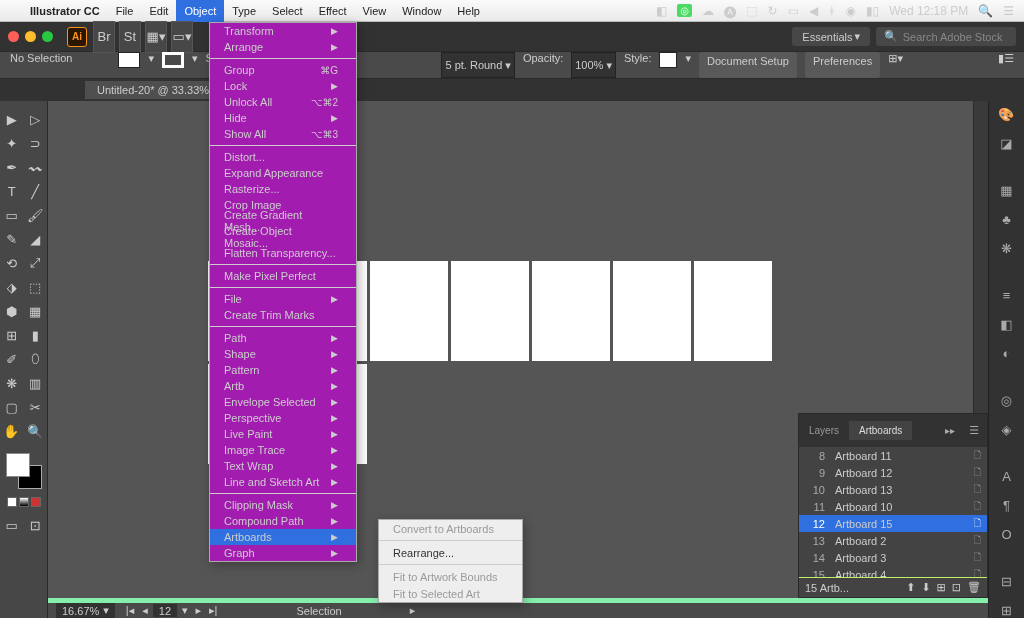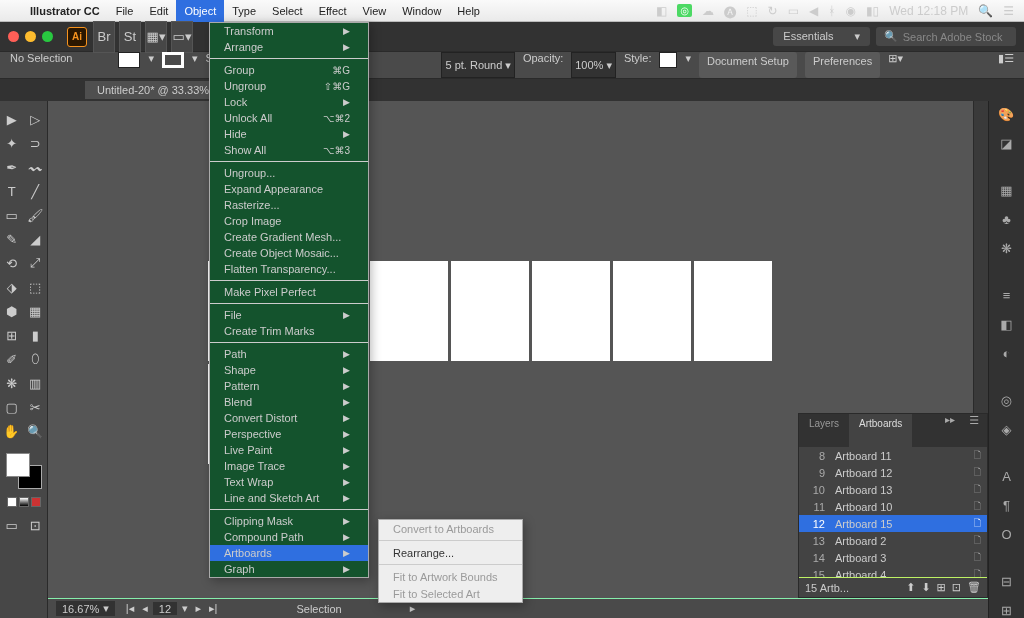--- a/index.html
+++ b/index.html
@@ -12,21 +12,21 @@
 .mac-right{margin-left:auto;display:flex;align-items:center;gap:10px;color:#333}
 .mac-right span{font-size:12px}
 .win-chrome{height:29px;background:#323232;display:flex;align-items:center;padding:0 8px;gap:6px}
 .traffic{display:flex;gap:6px;margin-right:8px}
 .dot{width:11px;height:11px;border-radius:50%}
 .dot.r{background:#ff5f57}.dot.y{background:#febc2e}.dot.g{background:#28c840}
 .ai-logo{width:20px;height:20px;background:#2b1700;border:1px solid #f7931e;display:flex;align-items:center;justify-content:center;color:#f7931e;font-weight:700;font-size:10px;border-radius:3px}
 .toolbar-top{display:flex;align-items:center;gap:4px;color:#bbb}
 .tb-ico{width:22px;height:32px;background:#474747;display:flex;align-items:center;justify-content:center;font-size:13px;border:1px solid #555}
 .spacer{flex:1}
-.workspace-sel{background:#474747;padding:3px 10px;border-radius:3px;display:flex;gap:21px}
+.workspace-sel{background:#474747;padding:3px 10px;border-radius:3px;display:flex;align-items:center;gap:2px}
 .search-stock{background:#474747;padding:3px 8px;border-radius:3px;width:140px;color:#888;display:flex;align-items:center;gap:5px}
 .control-bar{height:28px;background:#4a4a4a;border-top:1px solid #2a2a2a;border-bottom:1px solid #2a2a2a;display:flex;padding:0 10px;gap:8px;color:#bbb;font-size:10px}
 .ctrl-swatch{width:22px;height:16px;background:#fff;border:1px solid #222}
 .ctrl-box{background:#323232;padding:2px 3px;border:1px solid #222;display:flex;align-items:center;gap:3px}
 .ctrl-btn{background:#595959;padding:3px 8px;border-radius:3px}
 .tab-bar{height:22px;background:#323232;display:flex;align-items:center;padding-left:85px}
 .doc-tab{background:#4f4f4f;padding:3px 12px;font-size:10px;color:#ddd;display:flex;align-items:center;gap:6px}
 .doc-tab .x{color:#aaa}
 .main-area{position:relative;height:517px;background:#4b4b4b;display:flex}
 .tool-left{width:48px;background:#474747;display:flex;flex-direction:column;align-items:center;padding-top:6px;gap:0;border-right:1px solid #2a2a2a}
@@ -37,36 +37,36 @@
 .sw-front{position:absolute;left:2px;top:2px;width:24px;height:24px;background:#fff;border:1px solid #888}
 .mini-sw{display:flex;gap:2px;margin-top:6px}
 .mini-sw div{width:10px;height:10px;border:1px solid #666}
 .canvas-wrap{flex:1;position:relative;background:#555}
 .canvas{position:absolute;left:160px;top:160px;display:grid;grid-template-columns:repeat(7,78px);grid-template-rows:100px 100px;gap:3px}
 .canvas .ab{background:#fff}
 .right-strip{width:36px;background:#323232;border-left:1px solid #222;display:flex;flex-direction:column;align-items:center;padding-top:6px;gap:14px}
 .right-strip .ri{width:20px;height:20px;color:#aaa;display:flex;align-items:center;justify-content:center;font-size:13px}
 .right-strip .sep{width:24px;height:1px;background:#444;margin:2px 0}
 .right-strip .ri.accent{color:#e8a33d}
-.bottom-bar{position:absolute;bottom:0;left:48px;right:36px;height:20px;background:#4a4a4a;border-top:1px solid #86efac;display:flex;align-items:center;padding:0 8px;gap:8px;font-size:10px;color:#bbb}
+.bottom-bar{position:absolute;bottom:0;left:48px;right:36px;height:20px;background:#4a4a4a;border-top:5px solid #86efac;display:flex;align-items:center;padding:0 8px;gap:8px;font-size:10px;color:#bbb}
 .zoom-box{background:#323232;padding:1px 6px;display:flex;align-items:center;gap:4px}
 .nav-btns{display:flex;gap:2px}
 .nav-btns span{padding:0 3px}
 
-.dropdown{position:absolute;left:209px;top:22px;width:160px;background:#14532d;border:1px solid #aaa;box-shadow:2px 3px 10px rgba(0,0,0,.3);z-index:50}
+.dropdown{position:absolute;left:209px;top:22px;width:148px;background:#a21caf;border:1px solid #aaa;box-shadow:2px 3px 10px rgba(0,0,0,.3);z-index:50}
 .dd-item{padding:2px 18px 2px 14px;color:#333;display:flex;align-items:center;justify-content:space-between;font-size:11px;height:16px}
 .dd-item.dis{color:#9a9a9a}
 .dd-item.sel{background:#2f6fe0;color:#fff}
 .dd-sep{height:1px;background:#ccc;margin:3px 0}
 .dd-arrow{font-size:9px}
 .submenu{position:absolute;left:378px;top:519px;width:145px;background:#eee;border:1px solid #aaa;box-shadow:2px 3px 10px rgba(0,0,0,.3);z-index:51}
 .submenu .dd-item{height:17px}
 
 .ab-panel{position:absolute;right:36px;bottom:20px;width:190px;background:#434343;border:1px solid #2a2a2a;z-index:40}
-.ab-tabs{display:flex;background:#323232;height:33px;}
+.ab-tabs{display:flex;background:#323232;height:33px;align-items:center}
 .ab-tab{padding:4px 10px;font-size:10px;color:#999}
 .ab-tab.act{background:#434343;color:#ddd}
 .ab-tabs .pm{margin-left:auto;padding:0 6px;color:#aaa;font-size:10px}
 .ab-tabs .menu{padding:0 8px;color:#aaa}
 .ab-list{max-height:130px;overflow:hidden}
 .ab-row{display:flex;align-items:center;height:17px;padding:0 6px;font-size:10px;color:#ccc}
 .ab-row.sel{background:#2f6fe0;color:#fff}
 .ab-num{width:20px;text-align:right;margin-right:10px;color:#aaa}
 .ab-row.sel .ab-num{color:#fff}
 .ab-ico{margin-left:auto;font-size:9px;color:#aaa}
@@ -369,42 +369,38 @@
     <div class="dd-item dis">
       <span>Arrange</span>
       <span class="dd-arrow">▶</span>
     </div>
     <div class="dd-sep"></div>
     <div class="dd-item dis">
       <span>Group</span>
       <span style="font-size: 10px;">⌘G</span>
     </div>
     <div class="dd-item dis">
-      <span>Ungroup</span>
-      <span style="font-size: 10px;">⇧⌘G</span>
-    </div>
-    <div class="dd-item dis">
       <span>Lock</span>
       <span class="dd-arrow">▶</span>
     </div>
     <div class="dd-item dis">
       <span>Unlock All</span>
       <span style="font-size: 10px;">⌥⌘2</span>
     </div>
     <div class="dd-item dis">
       <span>Hide</span>
       <span class="dd-arrow">▶</span>
     </div>
     <div class="dd-item dis">
       <span>Show All</span>
       <span style="font-size: 10px;">⌥⌘3</span>
     </div>
     <div class="dd-sep"></div>
     <div class="dd-item dis">
-      <span>Ungroup...</span>
+      <span>Distort...</span>
     </div>
     <div class="dd-item dis">
       <span>Expand Appearance</span>
     </div>
     <div class="dd-item dis">
       <span>Rasterize...</span>
     </div>
     <div class="dd-item dis">
       <span>Crop Image</span>
     </div>
@@ -436,25 +432,25 @@
     </div>
     <div class="dd-item">
       <span>Shape</span>
       <span class="dd-arrow">▶</span>
     </div>
     <div class="dd-item">
       <span>Pattern</span>
       <span class="dd-arrow">▶</span>
     </div>
     <div class="dd-item">
-      <span>Blend</span>
-      <span class="dd-arrow">▶</span>
-    </div>
-    <div class="dd-item">
-      <span>Convert Distort</span>
+      <span>Artb</span>
+      <span class="dd-arrow">▶</span>
+    </div>
+    <div class="dd-item">
+      <span>Envelope Selected</span>
       <span class="dd-arrow">▶</span>
     </div>
     <div class="dd-item">
       <span>Perspective</span>
       <span class="dd-arrow">▶</span>
     </div>
     <div class="dd-item">
       <span>Live Paint</span>
       <span class="dd-arrow">▶</span>
     </div>

